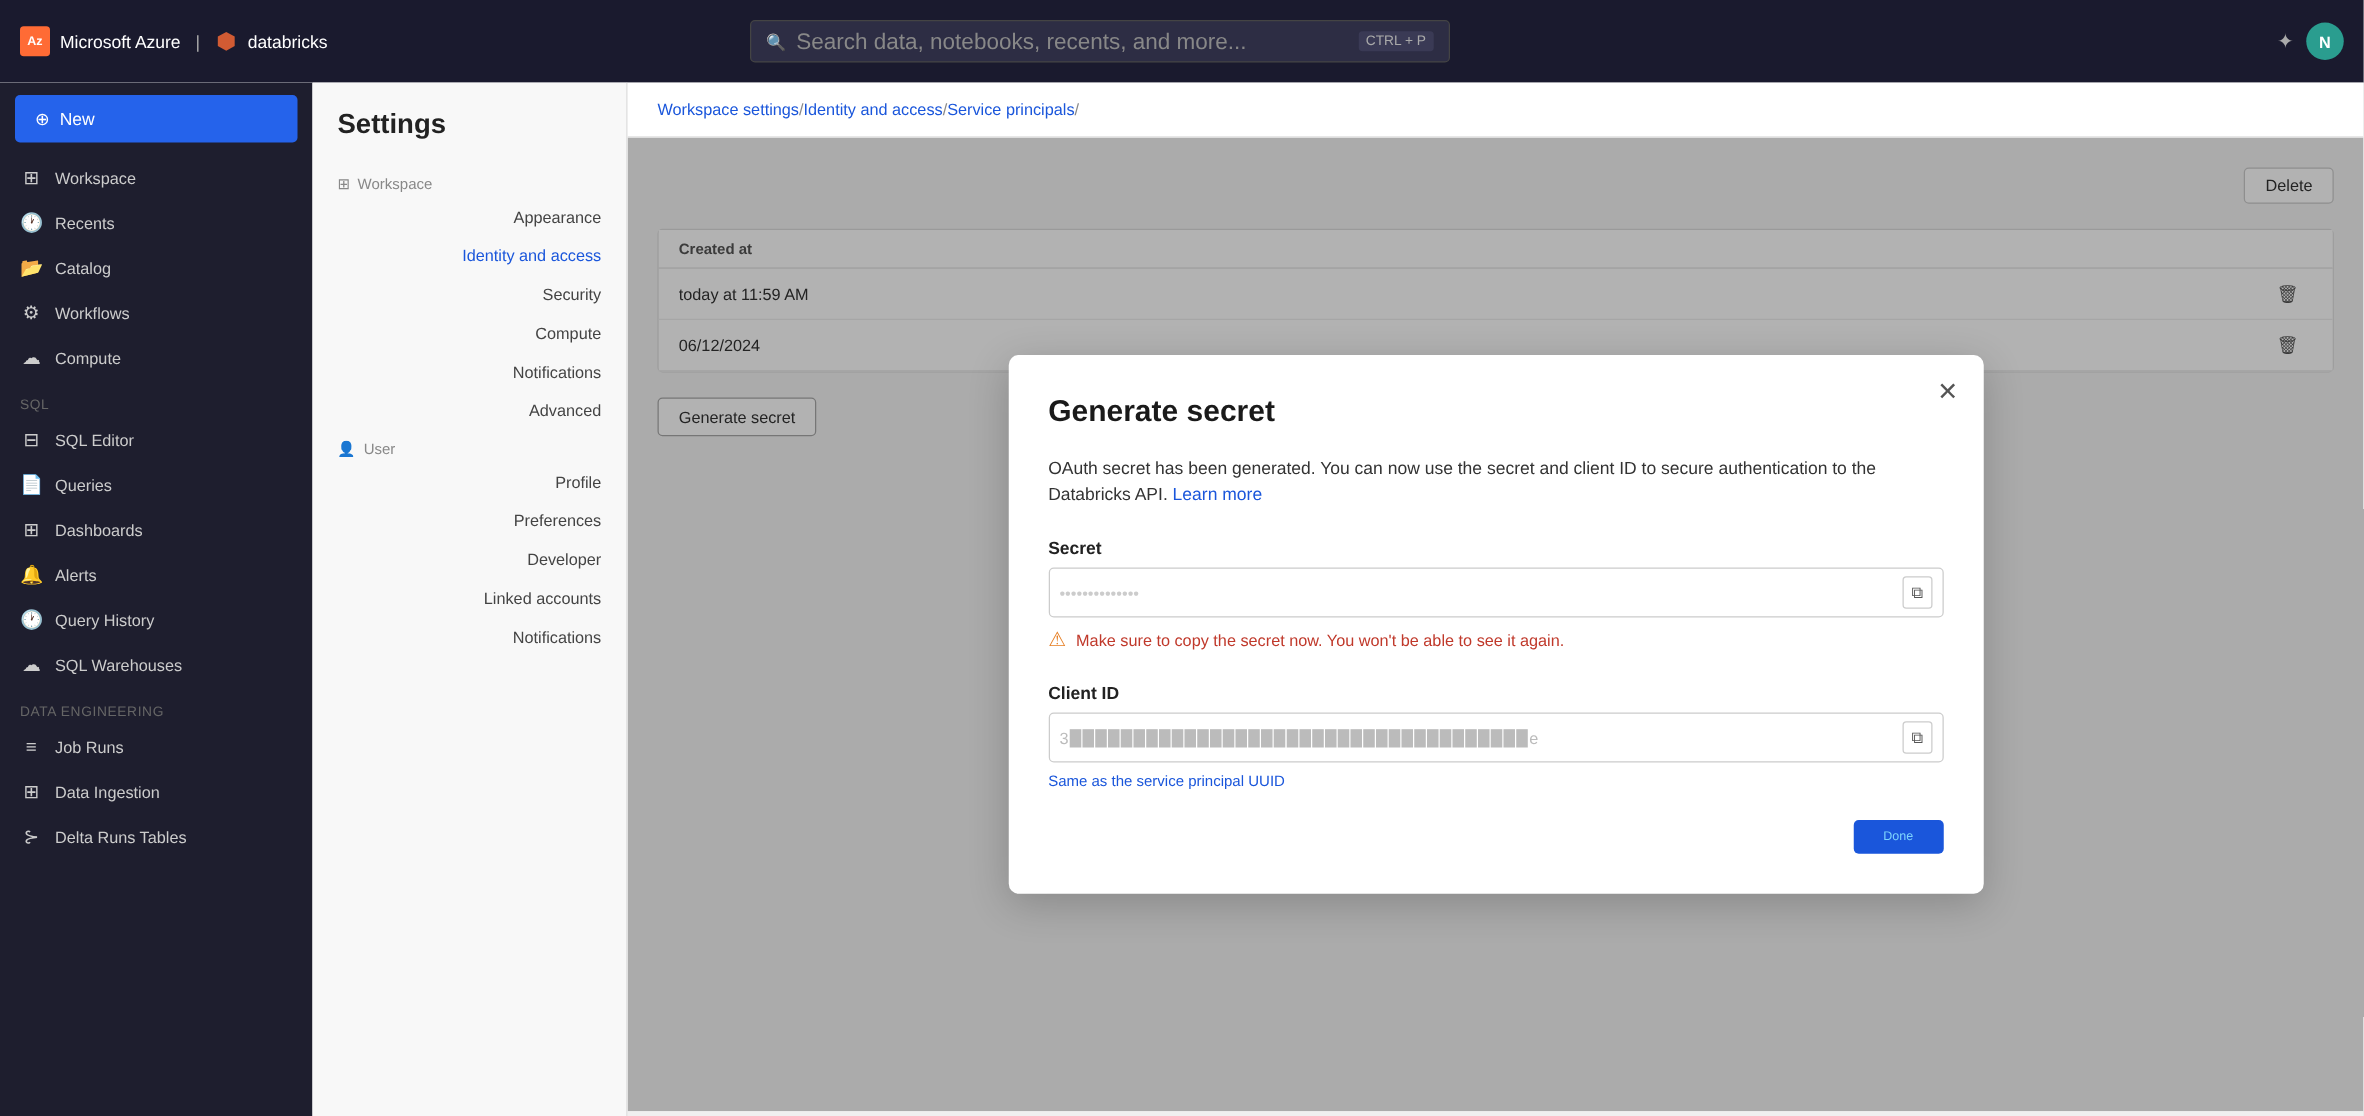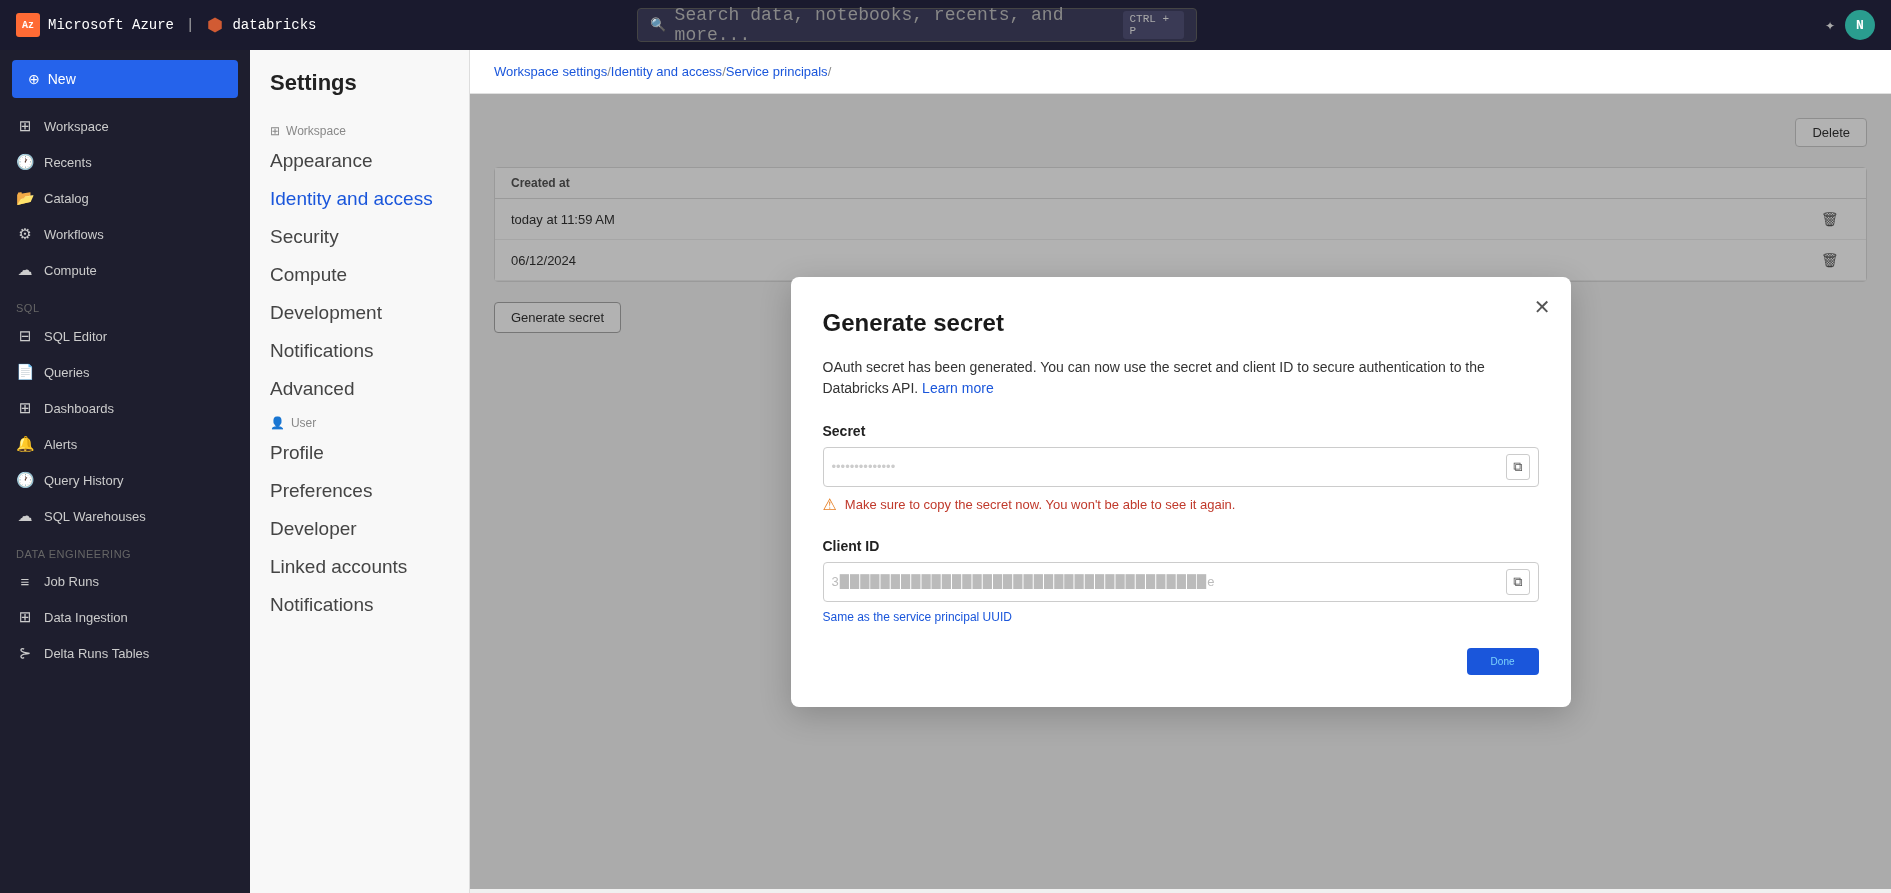--- a/index.html
+++ b/index.html
@@ -1,27 +1,26 @@
 <!DOCTYPE html>
 <html><head>
   <meta charset="utf-8">
   <style>
     * { box-sizing: border-box; margin: 0; padding: 0; }
     body { font-family: -apple-system, BlinkMacSystemFont, 'Segoe UI', sans-serif; background: #f3f3f3; width: 1891px; height: 893px; overflow: hidden; display: flex; flex-direction: column; }
 
     
     .topbar {
       background: #1a1a2e;
-      height: 50px;
+      height: 66px;
       display: flex;
       align-items: center;
       padding: 0 16px;
       gap: 14px;
       flex-shrink: 0;
-      font-family: Liberation Mono, monospace;
     }
     .topbar-brand {
       display: flex;
       align-items: center;
       gap: 8px;
       color: #fff;
       font-size: 14px;
       font-weight: 500;
     }
     .topbar-brand-logo {
@@ -126,43 +125,44 @@
     
     .content-area {
       flex: 1;
       display: flex;
       overflow: hidden;
       background: #f0f0f0;
     }
 
     
     .settings-panel {
-      width: 220px;
+      width: 252px;
       background: #f8f8f8;
       border-right: 1px solid #ddd;
       padding: 20px 0;
       flex-shrink: 0;
     }
     .settings-title {
       font-size: 22px;
       font-weight: 600;
       padding: 0 20px 20px;
       color: #222;
     }
     .settings-section-label {
       font-size: 12px;
       color: #888;
       padding: 8px 20px 4px;
       display: flex; align-items: center; gap: 6px;
     }
     .settings-nav-item {
       padding: 8px 20px;
-      font-size: 19px;
+      font-size: 13px;
       color: #444;
       cursor: pointer;
+      text-align: right;
     }
     .settings-nav-item.active { color: #1a56db; }
 
     
     .main-content {
       flex: 1;
       padding: 0;
       position: relative;
       overflow: hidden;
     }
@@ -466,23 +466,20 @@
       <div class="settings-nav-item active">
         <span>Identity and access</span>
       </div>
       <div class="settings-nav-item">
         <span>Security</span>
       </div>
       <div class="settings-nav-item">
         <span>Compute</span>
       </div>
       <div class="settings-nav-item">
-        <span>Development</span>
-      </div>
-      <div class="settings-nav-item">
         <span>Notifications</span>
       </div>
       <div class="settings-nav-item">
         <span>Advanced</span>
       </div>
 
       <div class="settings-section-label">
         <span>👤</span>
         <span>User</span>
       </div>

